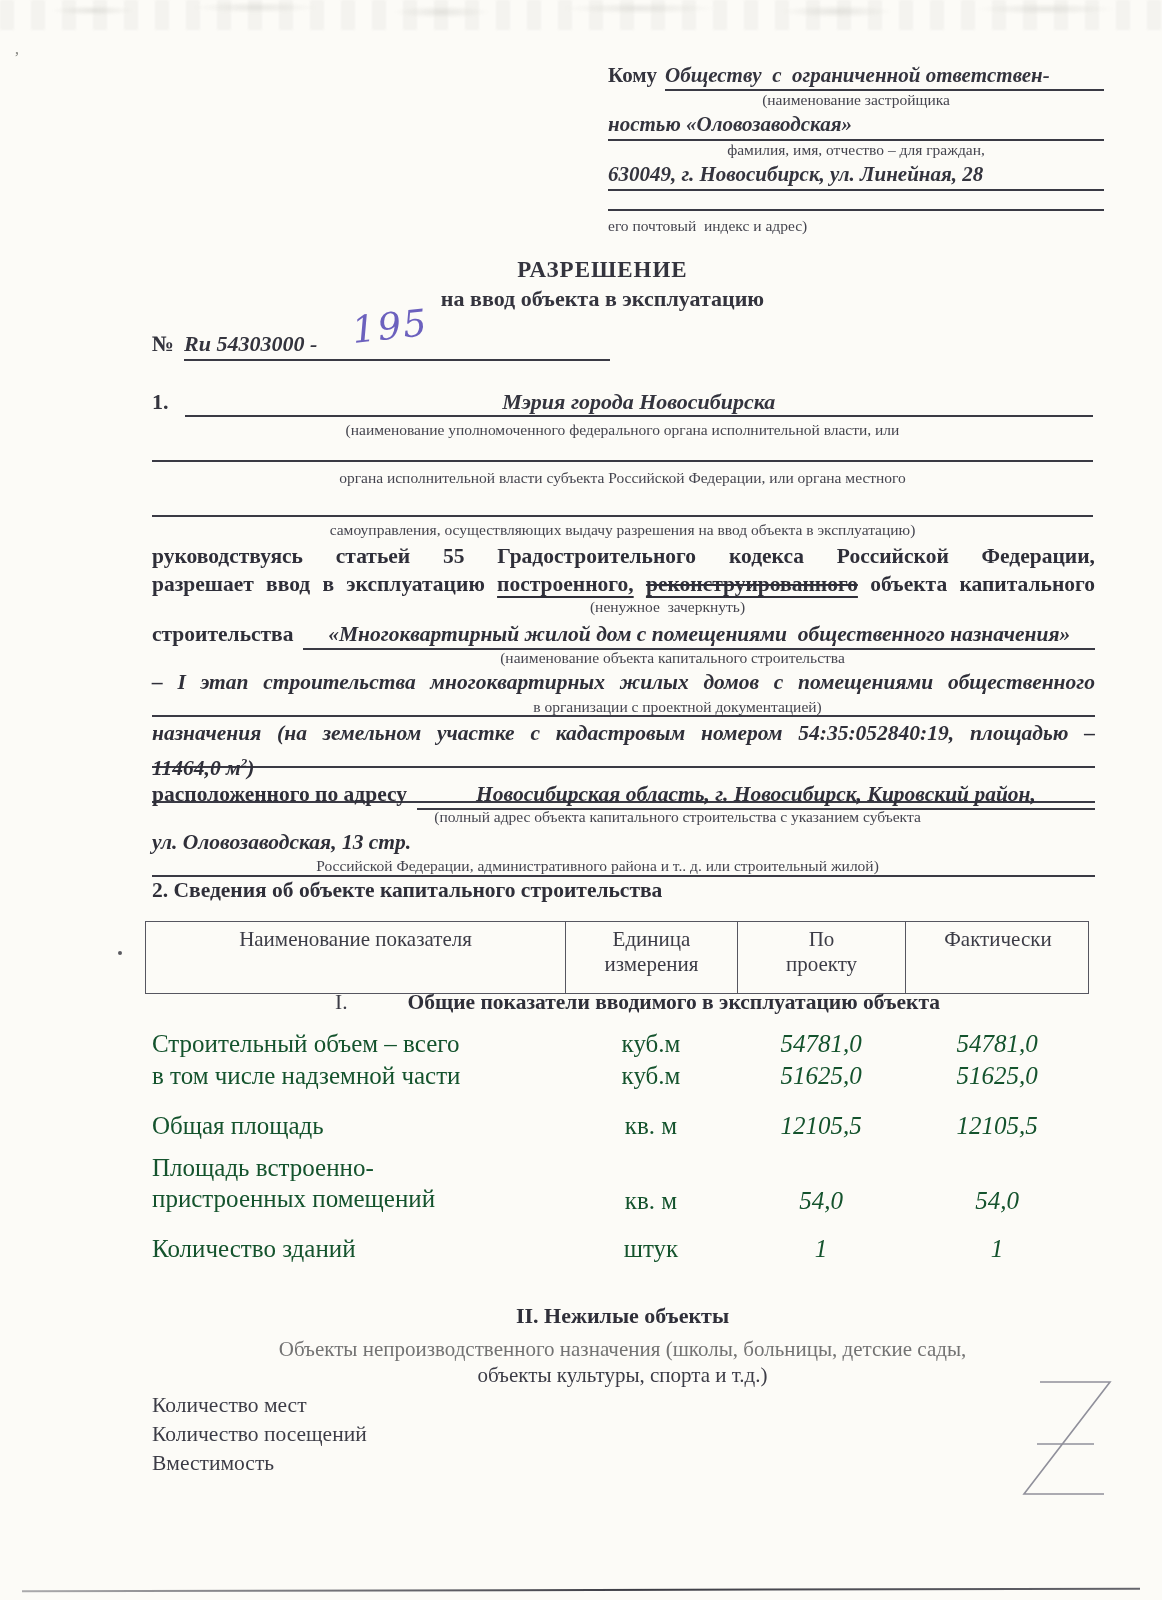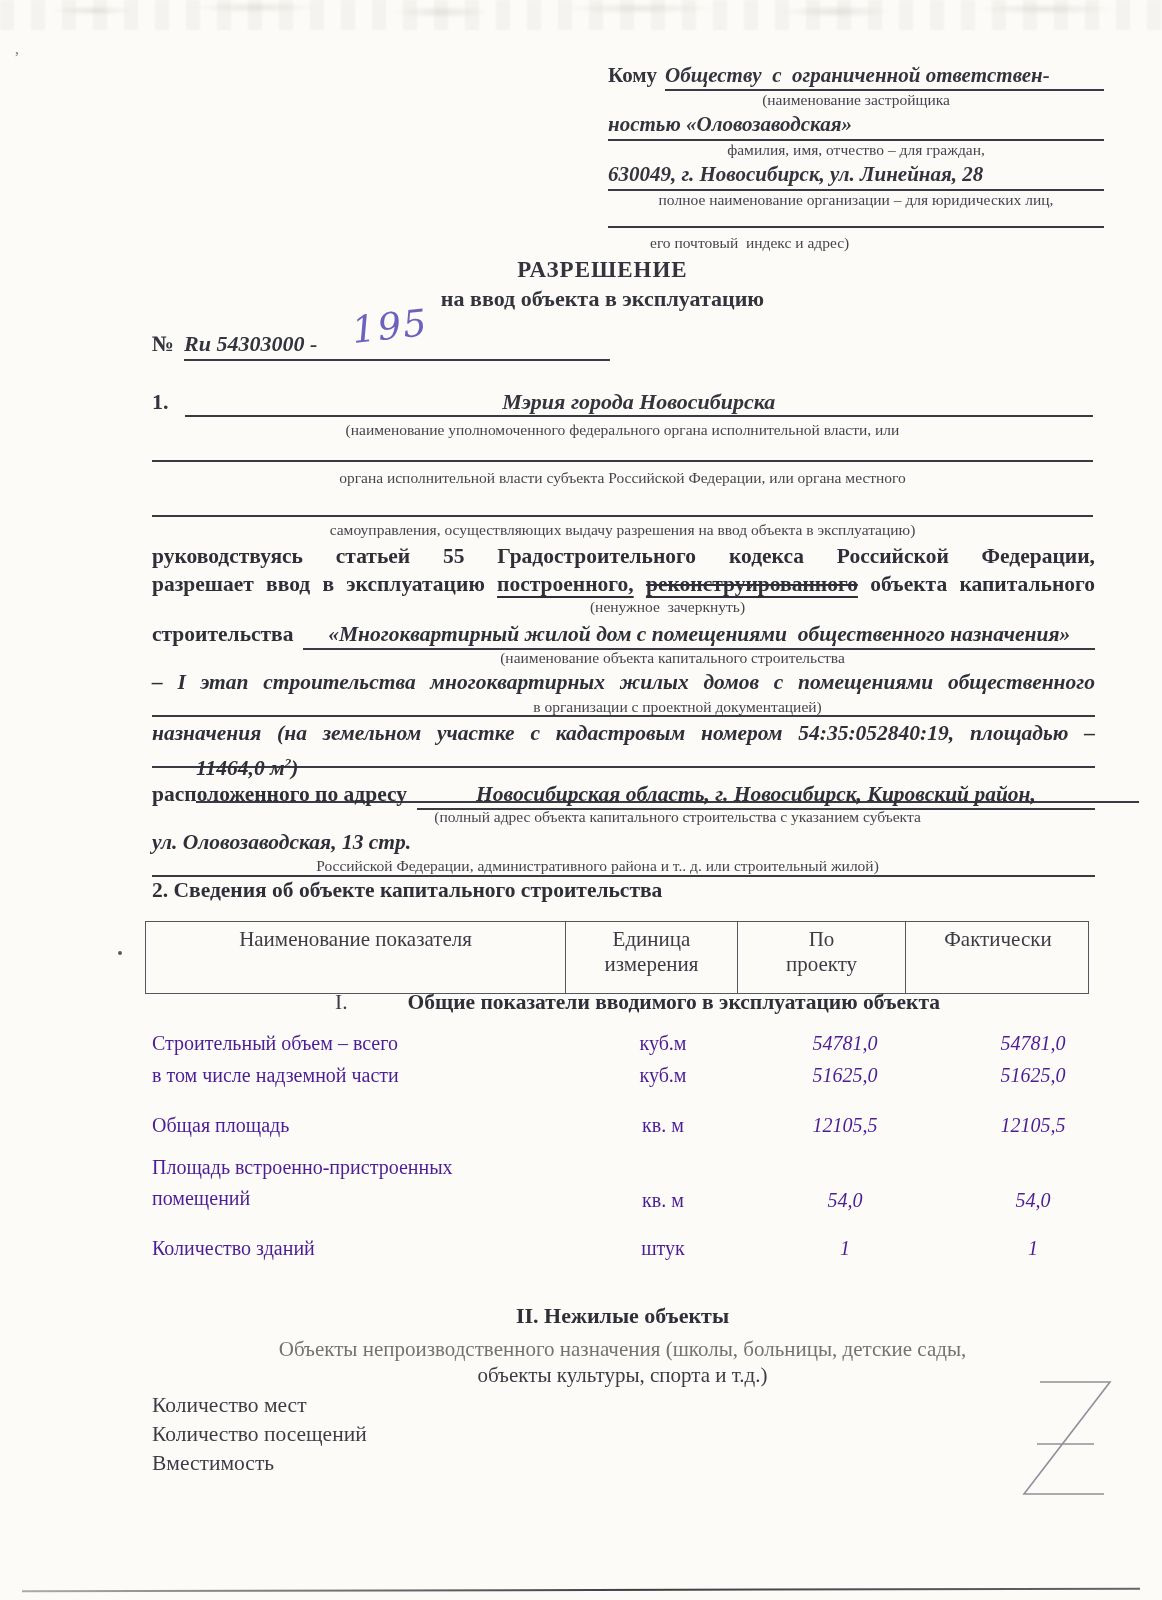--- a/index.html
+++ b/index.html
@@ -28,21 +28,21 @@
       radial-gradient(ellipse 80px 9px at 72% 38%, rgba(140,140,132,.34), transparent 70%),
       radial-gradient(ellipse 100px 8px at 90% 30%, rgba(140,140,132,.32), transparent 70%),
       repeating-linear-gradient(90deg, rgba(150,150,142,.14) 0 14px, transparent 14px 31px);
   }
   
   .addr{left:608px;top:62px;width:496px;font-size:21px;}
   .addr .row1{display:flex;align-items:baseline;line-height:27px;}
   .addr .row1 .val{flex:1;margin-left:8px;}
   .addr .val-line{line-height:29px;margin-top:2px;}
   .addr .blank{height:12px;margin-top:6px;}
-  .addr .hint4{margin-top:6px;margin-left:42px;}
+  .addr .hint4{margin-top:6px;}
   
   .title-block{left:150px;top:256px;width:945px;text-align:center;transform:translateX(-20px);}
   .title-main{font-size:23px;font-weight:700;letter-spacing:1px;line-height:28px;}
   .title-sub{font-size:22px;font-weight:700;line-height:30px;}
   
   .num-line{left:152px;top:331px;width:458px;display:flex;align-items:baseline;font-size:22px;}
   .num-line .nfield{flex:1;margin-left:10px;position:relative;padding-bottom:2px;}
   .handwr{
     position:absolute;left:168px;top:-26px;
     font-size:37px;font-style:italic;color:#6c61be;
@@ -71,21 +71,21 @@
   }
   .th{border-right:1.5px solid #565660;display:flex;justify-content:center;padding-top:5px;line-height:25px;text-align:center;}
   .th:last-child{border-right:none;}
   .th .inner2{max-width:115px;}
   .th .inner3{max-width:84px;}
   .sec1{left:152px;top:990px;width:941px;display:flex;font-size:21.5px;}
   .sec1 .n{margin-left:183px;color:#3c3c46;}
   .sec1 .t{margin-left:60px;font-weight:700;color:#2f2f39;}
   .trow{
     left:145px;width:944px;display:grid;grid-template-columns:420px 172px 168px 184px;
-    font-size:20px;color:#4c1d95;line-height:27px;gap:12px;
+    font-size:25px;color:#14532d;line-height:27px;
   }
   .trow .name{padding-left:7px;}
   .trow .c{text-align:center;}
   .trow .v{text-align:center;font-style:italic;}
   .trow.tall{align-items:end;}
   .trow.tall .name{line-height:31px;}
   
   .s2title{left:150px;top:1303px;width:945px;text-align:center;font-size:22px;font-weight:700;color:#2f2f39;}
   .s2sub{left:150px;top:1336px;width:945px;text-align:center;font-size:21px;color:#737373;line-height:27px;}
   .s2sub2{left:150px;top:1363px;width:945px;text-align:center;font-size:21px;color:#3c3c46;}
@@ -110,21 +110,20 @@
 
   <div class="abs addr">
     <div class="row1">
       <span class="b">Кому</span>
       <span class="val ul b i pre">Обществу  с  ограниченной ответствен-</span>
     </div>
     <div class="hint center">(наименование застройщика</div>
     <div class="val-line ul b i">ностью «Оловозаводская»</div>
     <div class="hint center">фамилия, имя, отчество – для граждан,</div>
     <div class="val-line ul b i">630049, г. Новосибирск, ул. Линейная, 28</div>
-    <div class="hint center">полное наименование организации – для юридических лиц,</div>
     <div class="blank ul"></div>
     <div class="hint hint4 pre">его почтовый  индекс и адрес)</div>
   </div>
 
   <div class="abs title-block">
     <div class="title-main">РАЗРЕШЕНИЕ</div>
     <div class="title-sub">на ввод объекта в эксплуатацию</div>
   </div>
 
   <div class="abs num-line">
@@ -164,21 +163,21 @@
     <span class="field ul">
       <span class="v i pre">«Многоквартирный жилой дом с помещениями  общественного назначения»</span>
     </span>
   </div>
   <div class="abs hintline hint" style="top:649px;transform:translateX(50px);">(наименование объекта капитального строительства</div>
 
   <div class="abs bodyline i ul ulblock jl" style="top:669px;">– I этап строительства многоквартирных жилых домов с помещениями общественного</div>
   <div class="abs hintline hint" style="top:698px;transform:translateX(55px);">в организации с проектной документацией)</div>
 
   <div class="abs bodyline i ul ulblock jl" style="top:720px;">назначения (на земельном участке с кадастровым номером 54:35:052840:19, площадью –</div>
-  <div class="abs bodyline i ul ulblock" style="top:749px;margin-left:44px;">
+  <div class="abs bodyline i ul ulblock" style="top:749px;">
     <span>11464,0 м</span><sup>2</sup><span>)</span>
   </div>
 
   <div class="abs bodyline flexline" style="top:781px;">
     <span>расположенного по адресу</span>
     <span class="field ul">
       <span class="v i">Новосибирская область, г. Новосибирск, Кировский район,</span>
     </span>
   </div>
   <div class="abs hintline hint" style="top:808px;transform:translateX(55px);">(полный адрес объекта капитального строительства с указанием субъекта</div>

